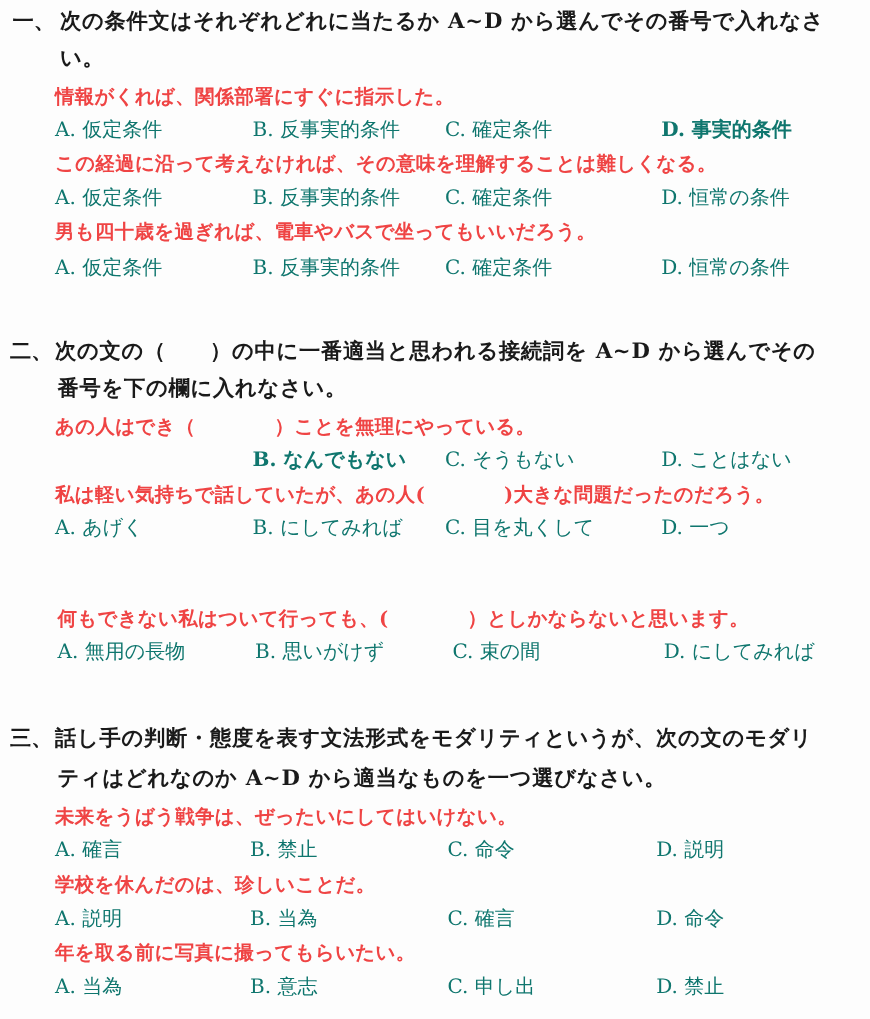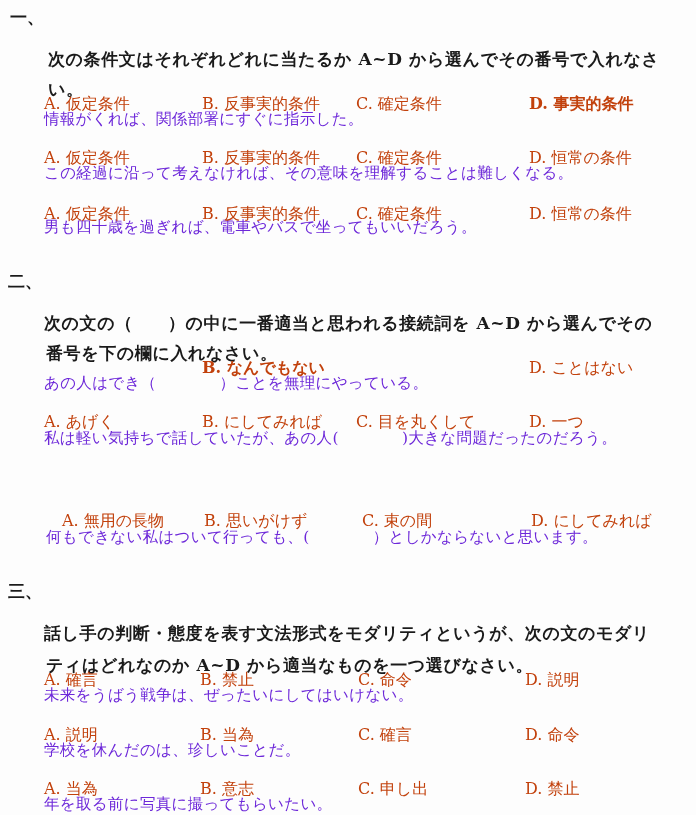--- a/index.html
+++ b/index.html
@@ -21,41 +21,40 @@
       left: 0; top: 0;
       width: 696px;
       height: 815px;
     }
     .line {
       position: absolute;
       white-space: nowrap;
       font-size: 16.5px;
       line-height: 22px;
       letter-spacing: 0.2px;
-      margin-top: 42px;
     }
     .heading {
       font-size: 17px;
       font-weight: 600;
       letter-spacing: 0.6px;
     }
     .sentence {
       font-size: 15.5px;
-      font-weight: 400;
+      font-weight: 700;
       letter-spacing: 0.3px;
-      color: #6d28d9;
+      color: #ef4444;
     }
     .options {
       position: absolute;
       height: 22px;
       left: 0;
       width: 696px;
       font-size: 16px;
       line-height: 22px;
-      color: #c2410c;
+      color: #0f766e;
     }
     .opt {
       position: absolute;
       white-space: nowrap;
     }
     .num {
       position: absolute;
       white-space: nowrap;
       font-size: 17px;
       font-weight: 600;
@@ -98,34 +97,35 @@
   </div>
 
   <div>
     <div class="num" style="left:8px; top:270px;">二、</div>
     <div class="line heading" style="left:44px; top:270px;">次の文の（　　）の中に一番適当と思われる接続詞を A~D から選んでその</div>
     <div class="line heading" style="left:46px; top:300px;">番号を下の欄に入れなさい。</div>
 
     <div class="line sentence" style="left:44px; top:330px;">あの人はでき（　　　　）ことを無理にやっている。</div>
     <div class="options" style="top:357px;">
       <span class="opt" style="left:202px;font-weight:bold;">B. なんでもない</span>
+      <span class="opt" style="left:356px;">C. そうもない</span>
       <span class="opt" style="left:529px;">D. ことはない</span>
     </div>
 
     <div class="line sentence" style="left:44px; top:385px;">私は軽い気持ちで話していたが、あの人(　　　　)大きな問題だったのだろう。</div>
     <div class="options" style="top:411px;">
       <span class="opt" style="left:44px;">A. あげく</span>
       <span class="opt" style="left:202px;text-align:center;">B. にしてみれば</span>
       <span class="opt" style="left:356px;">C. 目を丸くして</span>
       <span class="opt" style="left:529px;">D. 一つ</span>
     </div>
 
     <div class="line sentence" style="left:46px; top:484px;">何もできない私はついて行っても、(　　　　）としかならないと思います。</div>
     <div class="options" style="top:510px;">
-      <span class="opt" style="left:46px;margin-left:16px;">A. 無用の長物</span>
+      <span class="opt" style="left:46px;">A. 無用の長物</span>
       <span class="opt" style="left:204px;">B. 思いがけず</span>
       <span class="opt" style="left:362px;">C. 束の間</span>
       <span class="opt" style="left:531px;">D. にしてみれば</span>
     </div>
   </div>
 
   <div>
     <div class="num" style="left:8px; top:580px;">三、</div>
     <div class="line heading" style="left:44px; top:580px;">話し手の判断・態度を表す文法形式をモダリティというが、次の文のモダリ</div>
     <div class="line heading" style="left:46px; top:612px;">ティはどれなのか A~D から適当なものを一つ選びなさい。</div>

